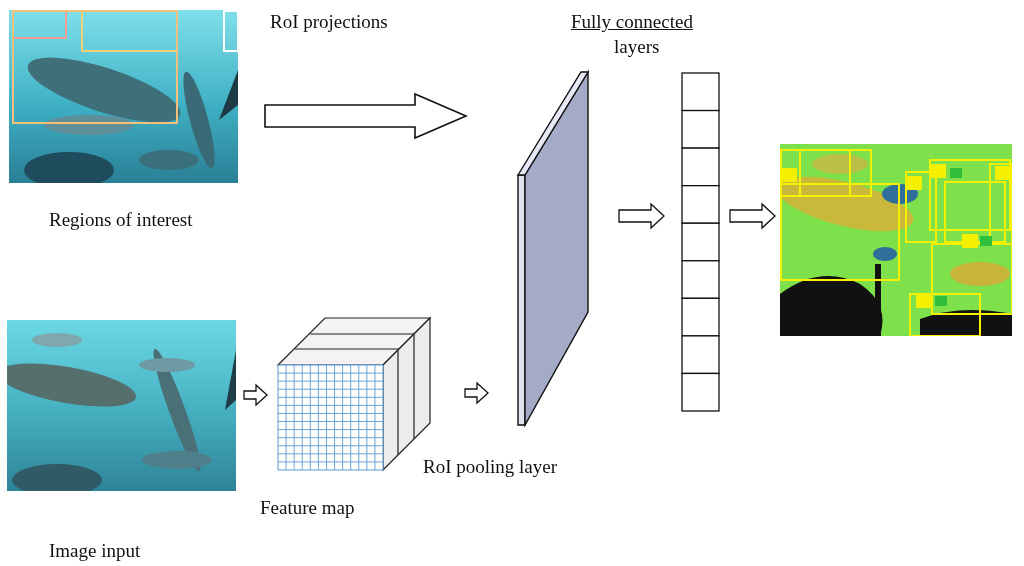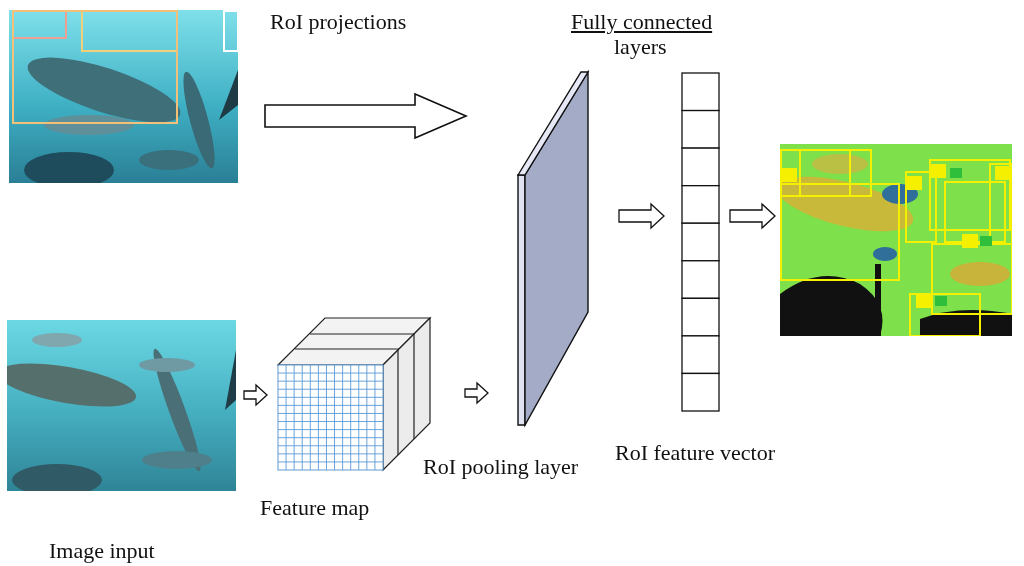--- a/index.html
+++ b/index.html
@@ -1,17 +1,17 @@
 <!DOCTYPE html>
 <html><head>
 <meta charset="utf-8">
 <style>
   html,body{margin:0;padding:0;background:#ffffff;}
   #canvas{position:relative;width:1024px;height:566px;overflow:hidden;background:#fff;font-family:"Liberation Serif","DejaVu Serif",serif;color:#111;}
-  .lbl{position:absolute;font-size:22px;white-space:nowrap;line-height:22px;}
+  .lbl{position:absolute;font-size:19px;white-space:nowrap;line-height:22px;}
   .photo{position:absolute;overflow:hidden;}
   svg{position:absolute;left:0;top:0;}
 </style>
 </head>
 <body>
 
 <div id="canvas">
 
   <div class="photo" style="left:9px;top:10px;width:229px;height:173px;background:linear-gradient(180deg,#7fe0ea 0%,#3fb0c4 55%,#2a7f95 100%);">
     <svg width="229" height="173">
@@ -20,20 +20,21 @@
       <ellipse cx="190" cy="110" rx="9" ry="50" fill="#3a6a75" transform="rotate(-15 190 110)"></ellipse>
       <ellipse cx="60" cy="160" rx="45" ry="18" fill="#1e4c5c"></ellipse>
       <ellipse cx="160" cy="150" rx="30" ry="10" fill="#3a6f7c"></ellipse>
       <polygon points="229,60 210,110 229,95" fill="#1d3a45"></polygon>
       <rect x="4" y="1" width="53" height="27" fill="none" stroke="#f0a090" stroke-width="2"></rect>
       <rect x="73" y="1" width="95" height="40" fill="none" stroke="#f2d07a" stroke-width="2"></rect>
       <rect x="4" y="1" width="164" height="112" fill="none" stroke="#f2c078" stroke-width="2"></rect>
       <rect x="215" y="1" width="14" height="40" fill="none" stroke="#ffffff" stroke-width="2"></rect>
     </svg>
   </div>
+  <div class="lbl" style="left:49px;top:209px;">Regions of interest</div>
 
   <div class="photo" style="left:7px;top:320px;width:229px;height:171px;background:linear-gradient(180deg,#6cd8e4 0%,#44aebf 55%,#2f8497 100%);">
     <svg width="229" height="171">
       <ellipse cx="60" cy="65" rx="70" ry="18" fill="#556f6c" transform="rotate(10 60 65)"></ellipse>
       <ellipse cx="170" cy="90" rx="8" ry="65" fill="#4a6f77" transform="rotate(-20 170 90)"></ellipse>
       <ellipse cx="160" cy="45" rx="28" ry="7" fill="#6f9aa3"></ellipse>
       <ellipse cx="50" cy="20" rx="25" ry="7" fill="#7fa7ad"></ellipse>
       <ellipse cx="50" cy="160" rx="45" ry="16" fill="#2f5a66"></ellipse>
       <ellipse cx="170" cy="140" rx="35" ry="9" fill="#4f7f8a"></ellipse>
       <polygon points="229,30 218,90 229,80" fill="#1f3d47"></polygon>
@@ -143,14 +144,13 @@
         <rect x="155" y="152" width="12" height="10"></rect>
       </g>
     </svg>
   </div>
 
   <div class="lbl" style="left:270px;top:11px;">RoI projections</div>
   <div class="lbl" style="left:571px;top:11px;text-decoration:underline;">Fully connected</div>
   <div class="lbl" style="left:614px;top:36px;">layers</div>
   <div class="lbl" style="left:260px;top:497px;">Feature map</div>
   <div class="lbl" style="left:423px;top:456px;text-align:center;">RoI pooling layer</div>
-  <div class="lbl" style="left:615px;top:442px;">RoI feature vector</div>
 </div>
 
 </body></html>

